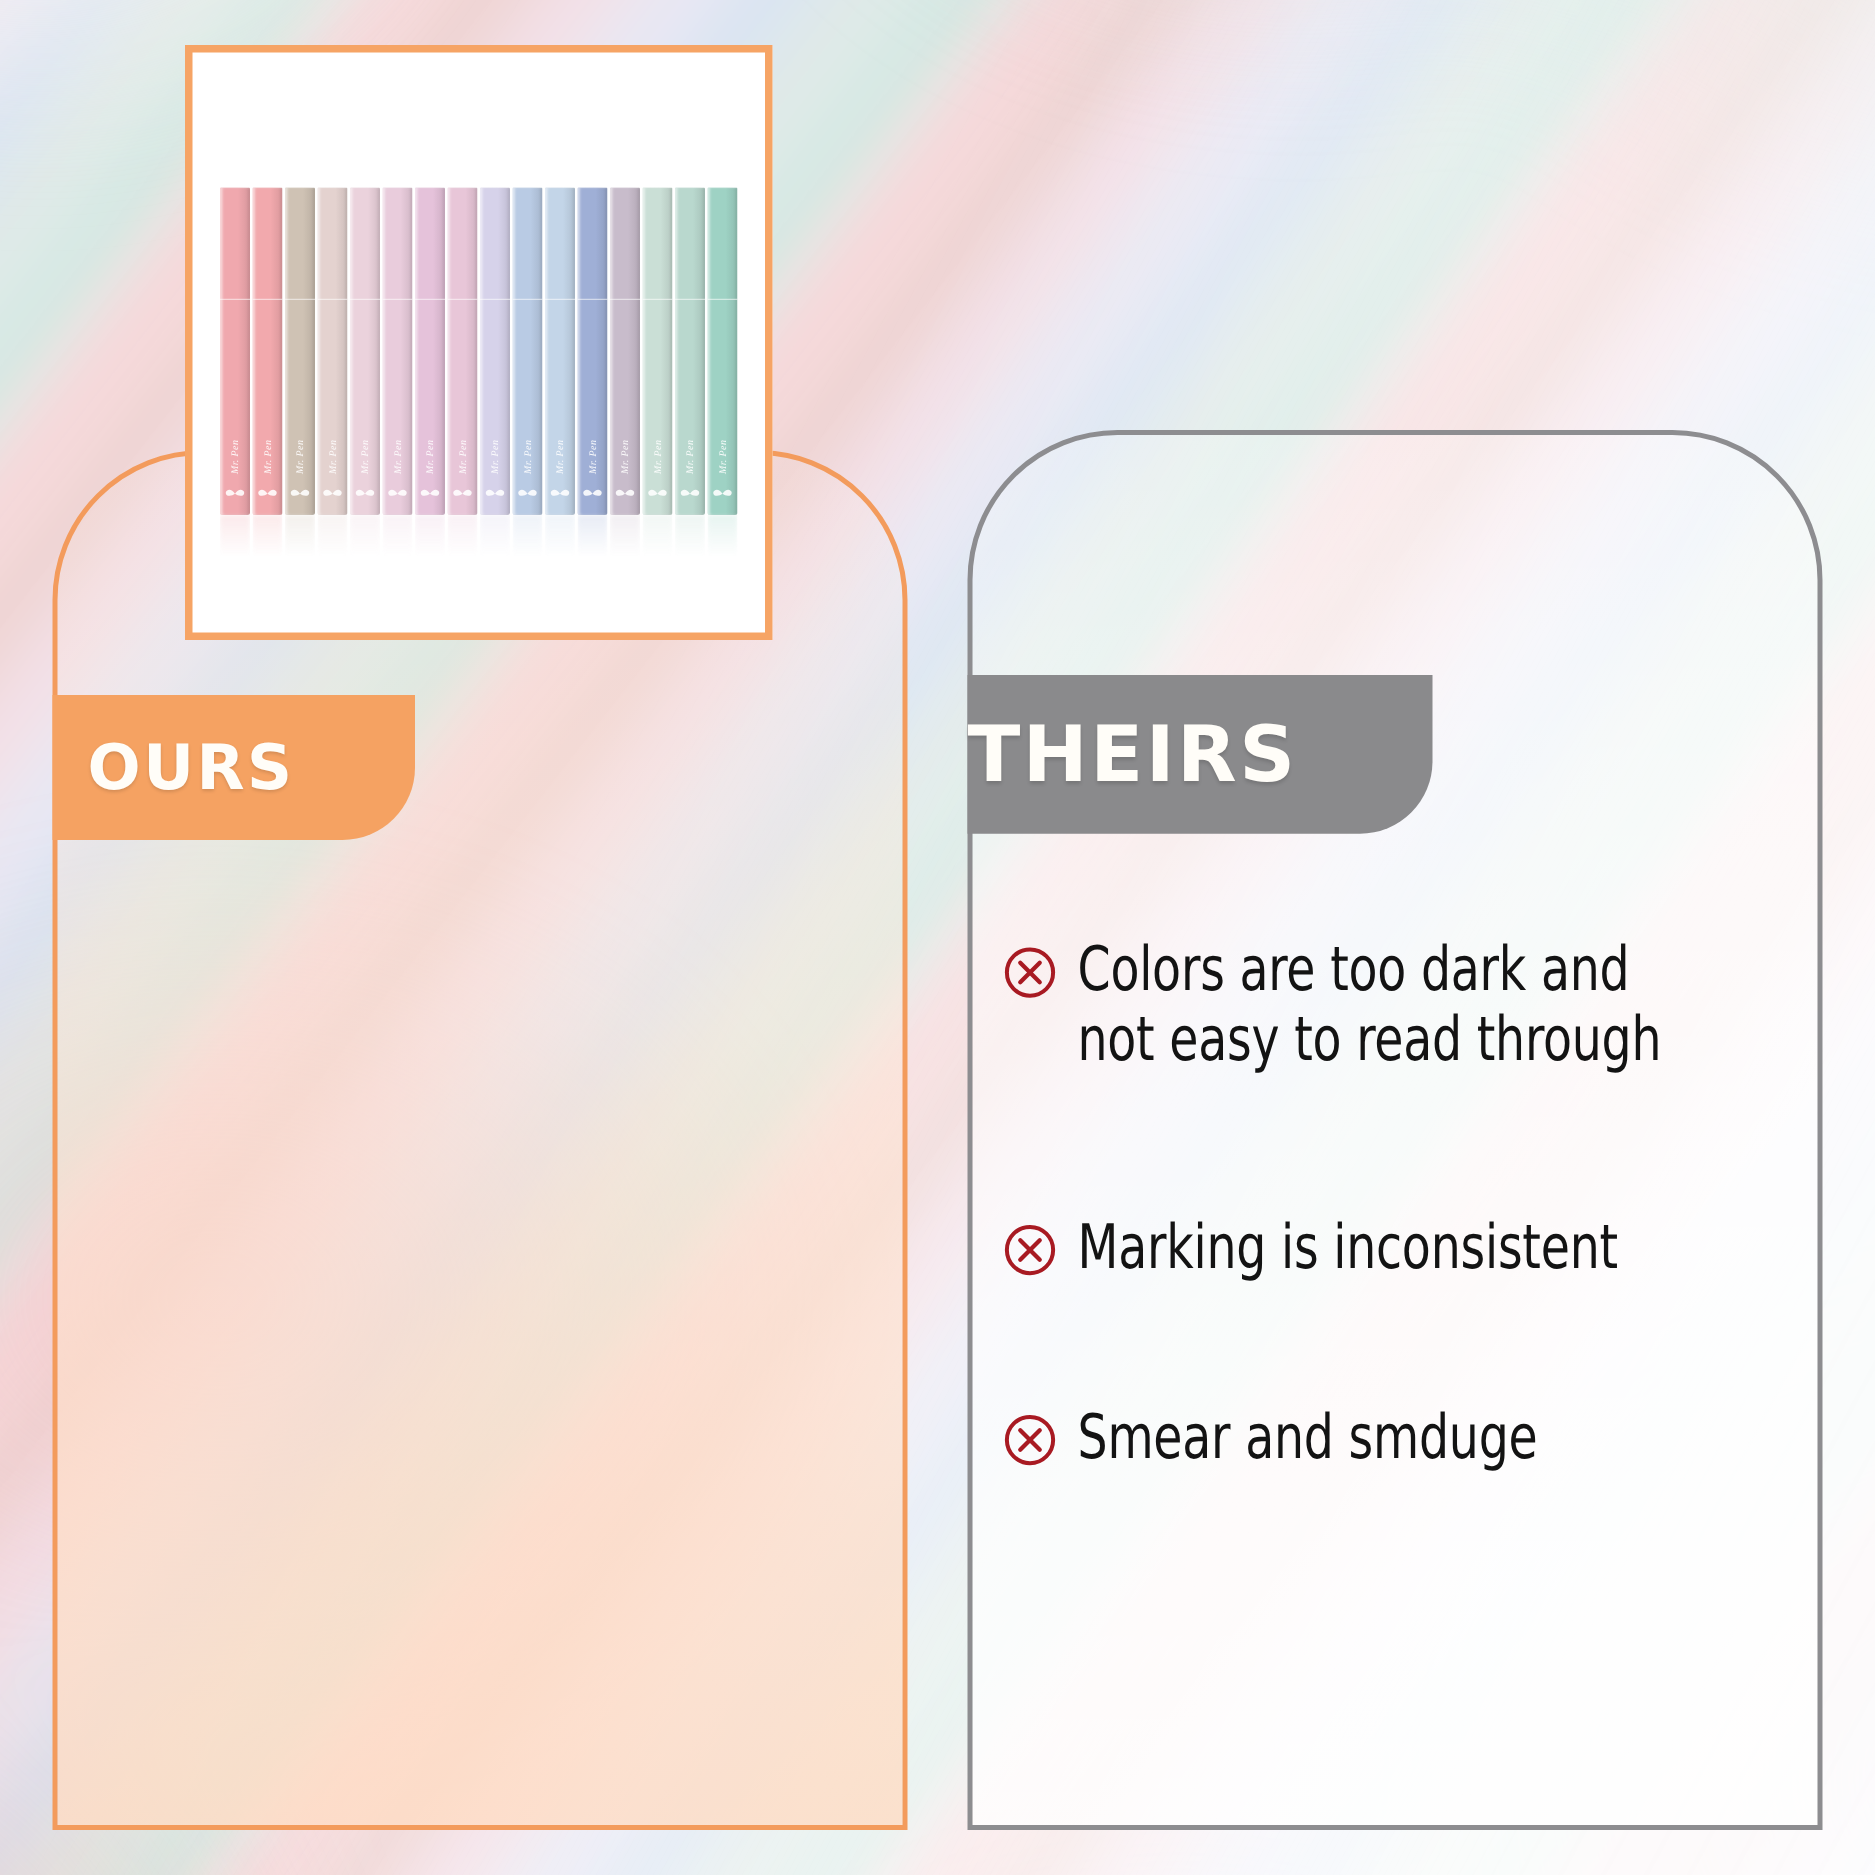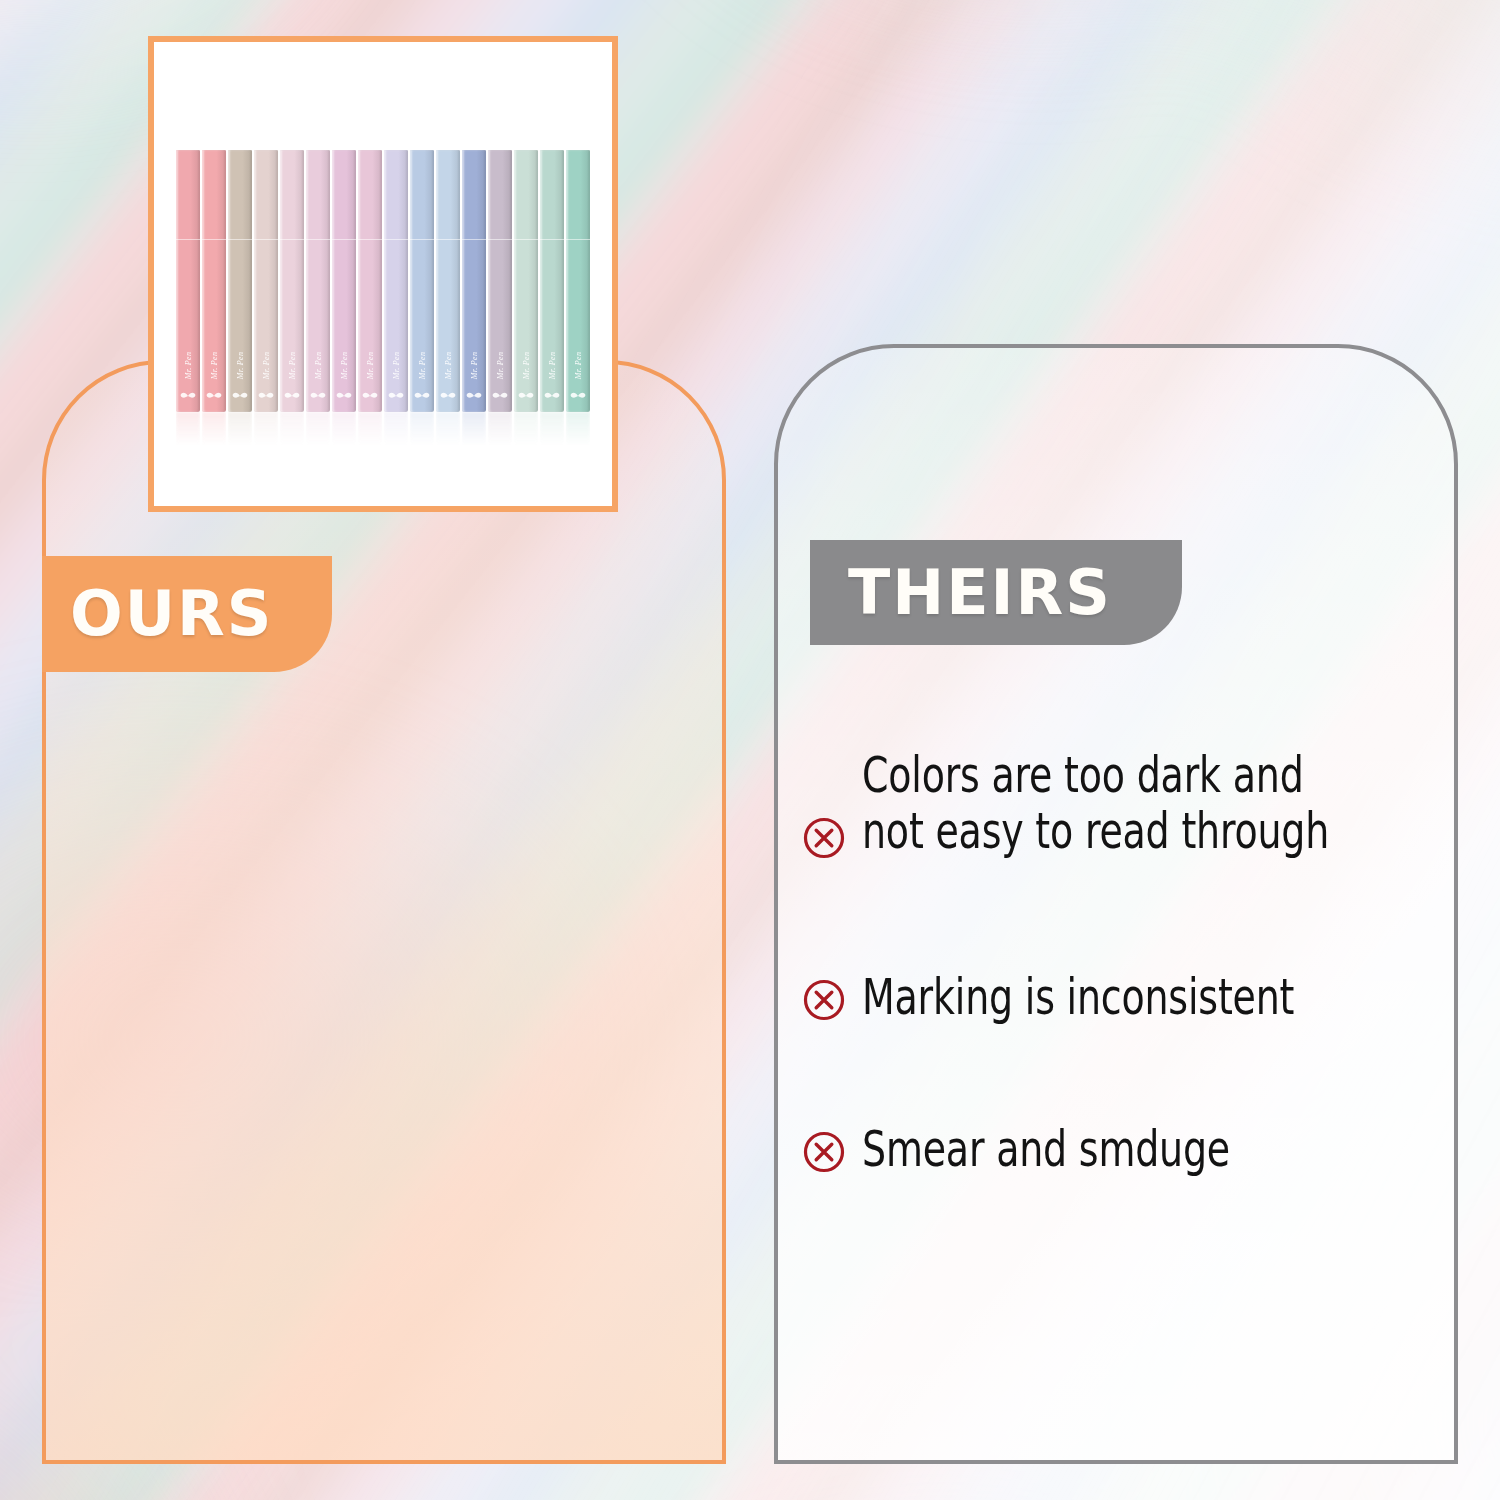--- a/index.html
+++ b/index.html
@@ -191,37 +191,36 @@
   #badge-ours {
     left: 42px;
     top: 556px;
     width: 290px;
     height: 116px;
     background: #F5A262;
     border-radius: 0 0 58px 0;
     padding-left: 28px;
   }
   #badge-theirs {
-    left: 810px;
+    left: 774px;
     top: 540px;
     width: 372px;
-    height: 105px;
+    height: 127px;
     background: #8A8A8C;
     border-radius: 0 0 58px 0;
-    padding-left: 38px;
   }
   .badge-label {
     font-family: "DejaVu Sans", sans-serif;
     font-weight: bold;
     color: #FFFDF8;
     letter-spacing: 2px;
     line-height: 1;
     text-shadow: 0 2px 3px rgba(0,0,0,0.14);
   }
-  #badge-ours .badge-label   { font-size: 62px; }
+  #badge-ours .badge-label   { font-size: 50px; }
   #badge-theirs .badge-label { font-size: 62px; }
 
   
   .bullet-list {
     position: absolute;
     box-sizing: border-box;
     z-index: 4;
   }
   #list-ours {
     left: 72px;
@@ -252,21 +251,21 @@
     line-height: 1.14;
     color: #131313;
     letter-spacing: -0.2px;
     transform: scaleX(0.86);
     transform-origin: left center;
     width: 116%;
   }
   
   #list-ours   .bullet:nth-child(1) { margin-bottom: 96px; }
   #list-ours   .bullet:nth-child(2) { margin-bottom: 96px; }
-  #list-theirs .bullet:nth-child(1) { margin-bottom: 110px; align-items: flex-end; }
+  #list-theirs .bullet:nth-child(1) { margin-bottom: 110px; }
   #list-theirs .bullet:nth-child(2) { margin-bottom: 96px; }
 </style>
 </head>
 <body>
 
 <div id="bg-wrap">
   <div class="bg-layer bg-bands"></div>
   <div class="bg-layer bg-wash"></div>
   <div class="bg-layer bg-hilite"></div>
 </div>

